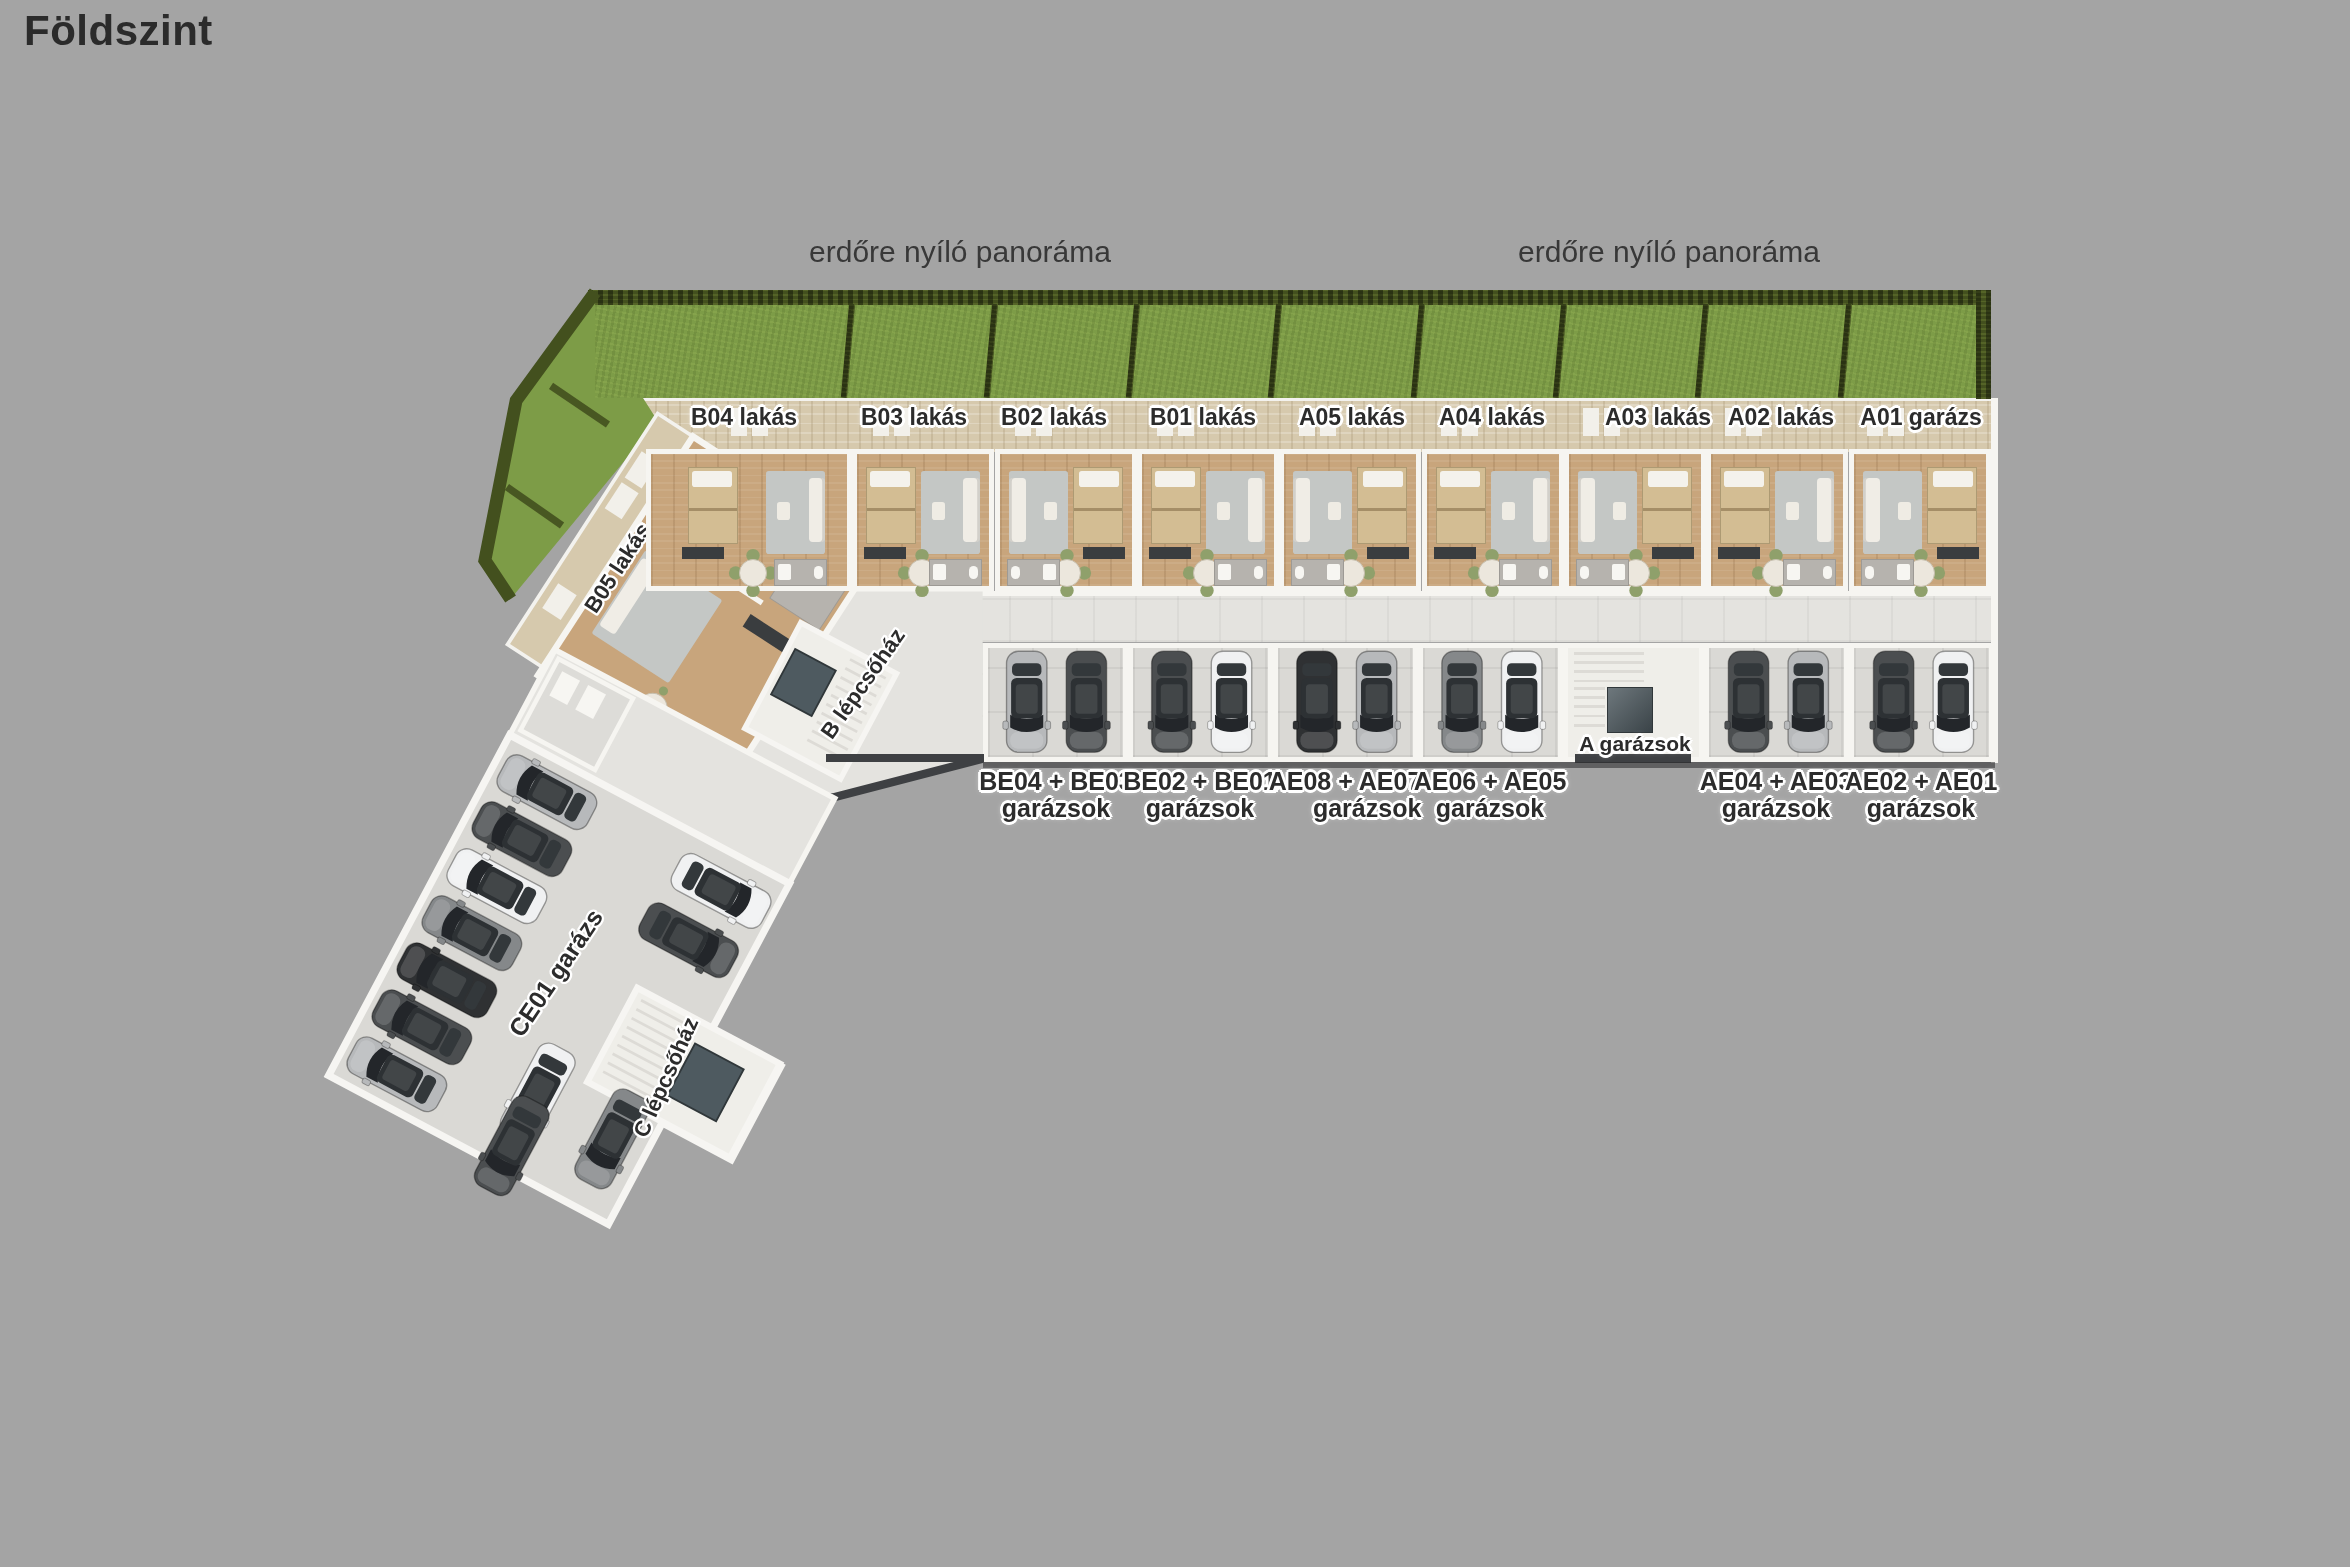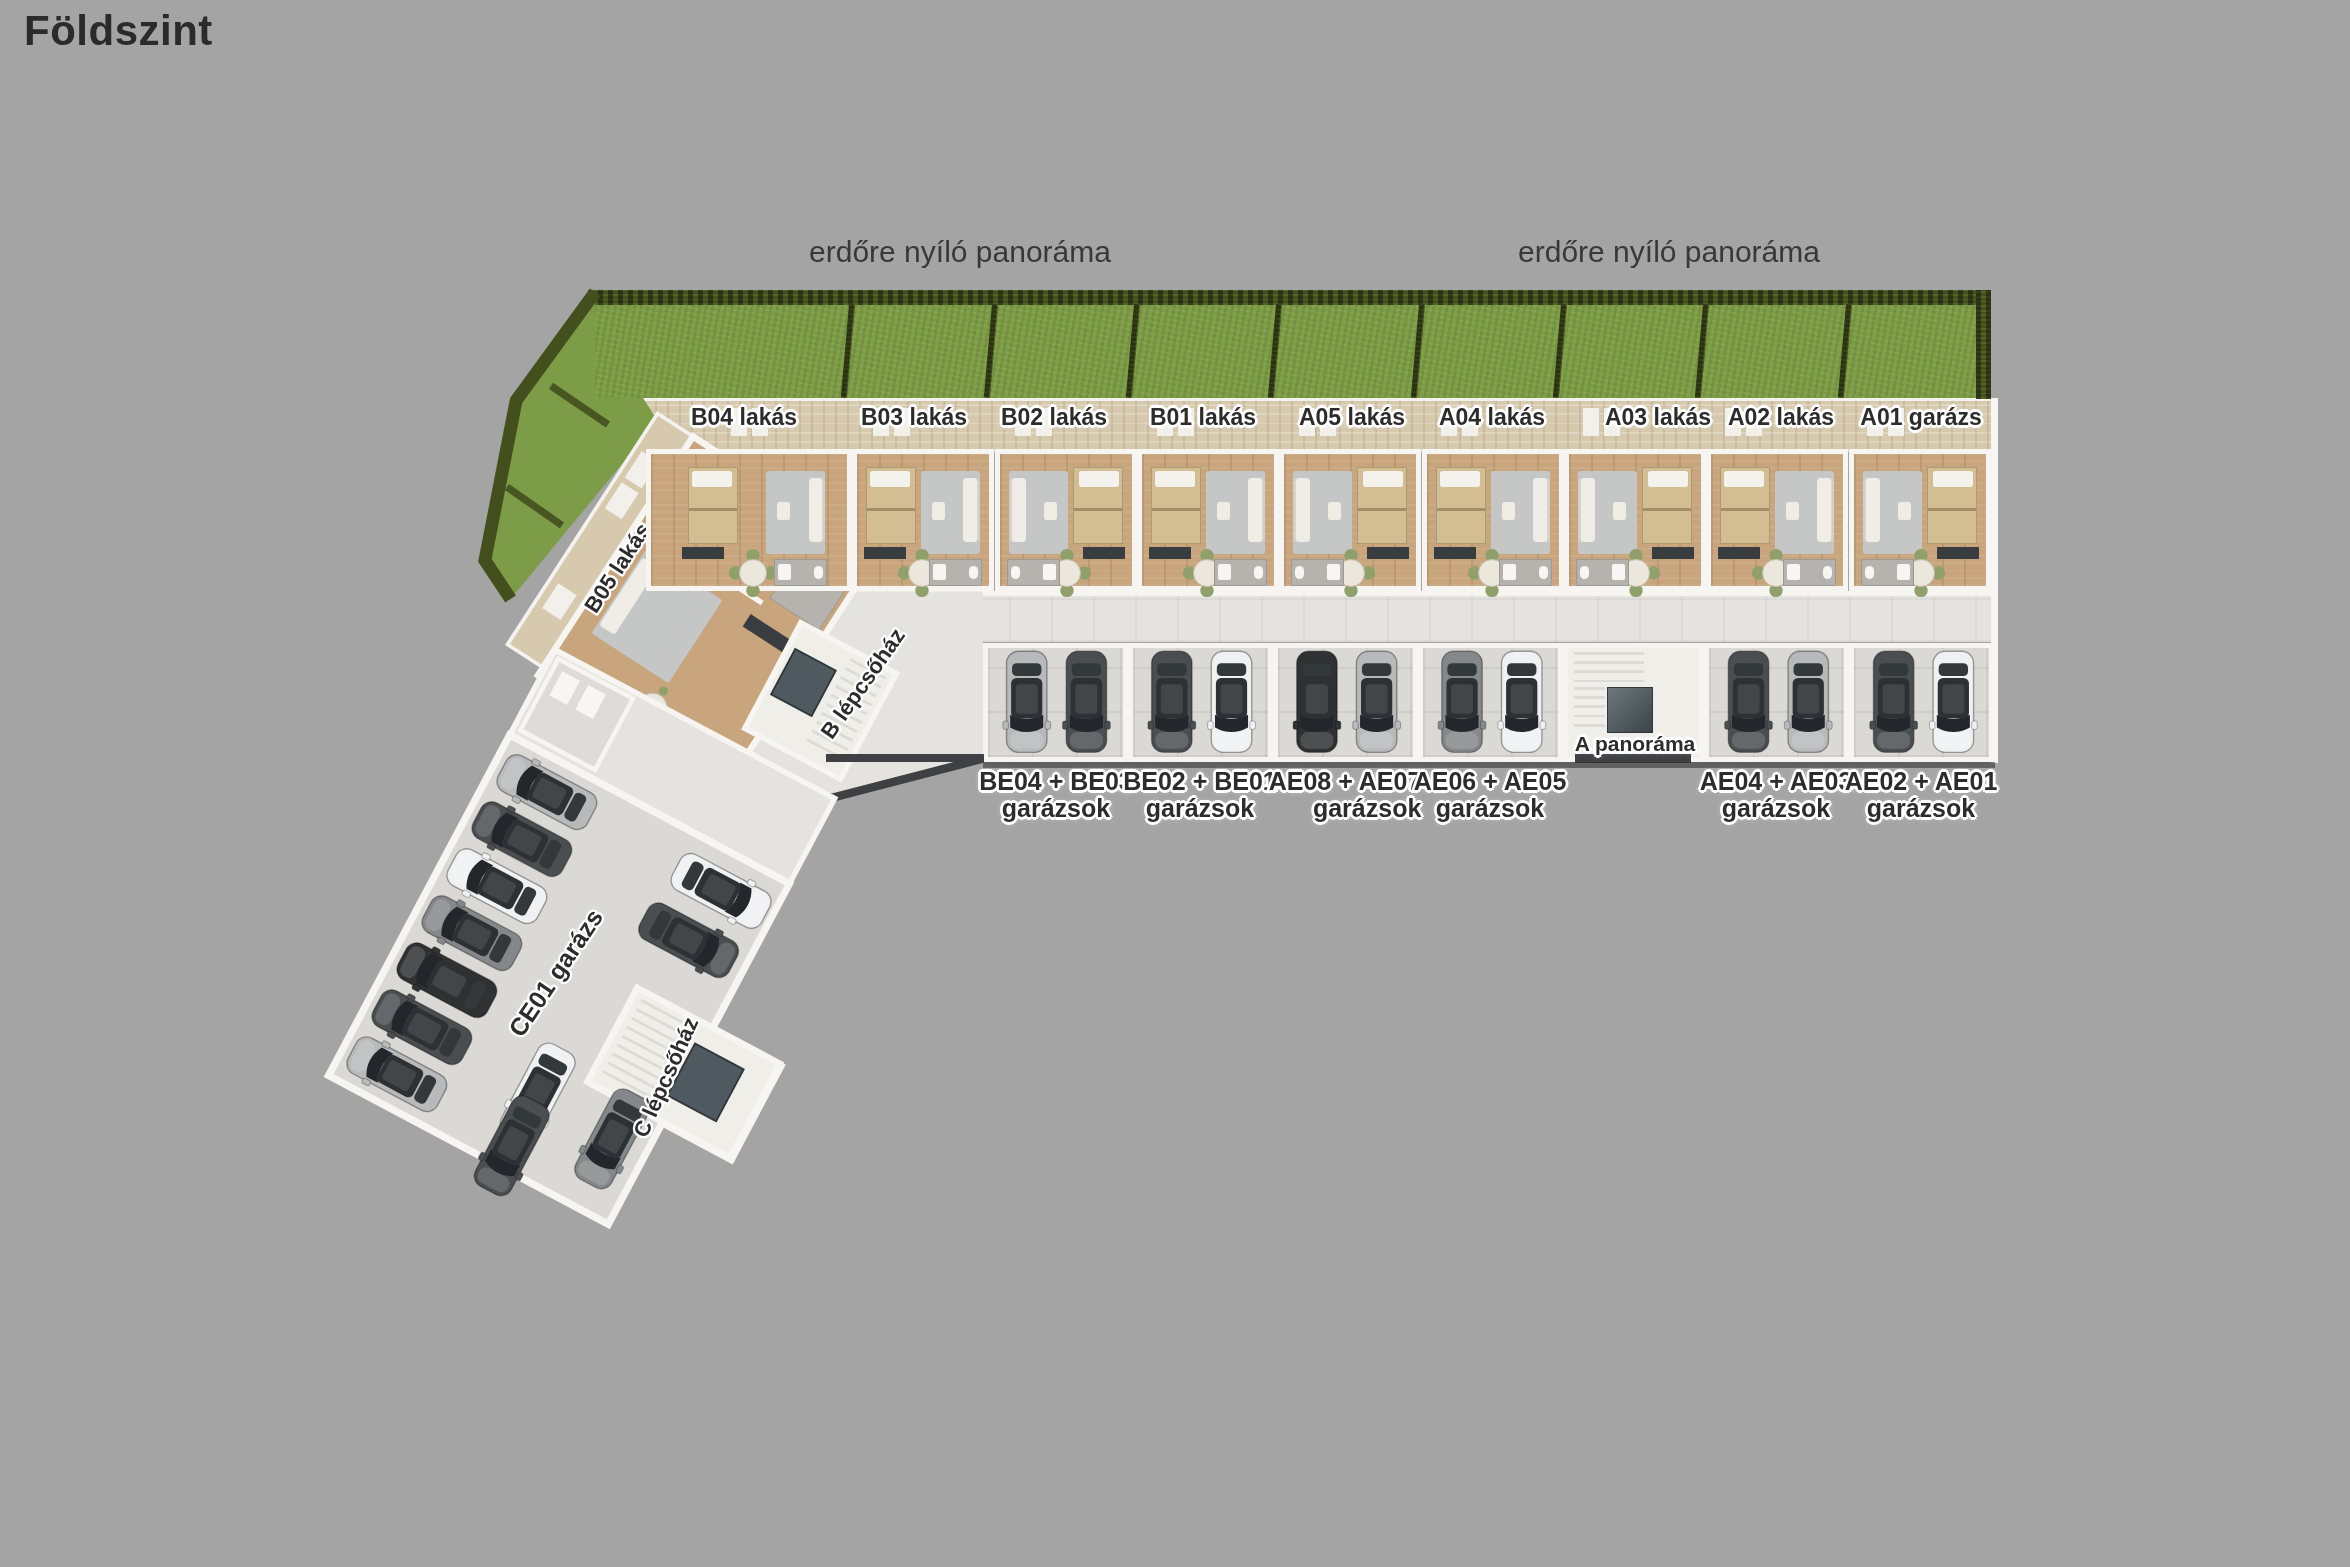--- a/index.html
+++ b/index.html
@@ -292,21 +292,21 @@
   <div class="abs gfloor gbox" style="left:1418px;"></div>
   <div class="abs gfloor gbox" style="left:1704px;"></div>
   <div class="abs gfloor gbox" style="left:1849px;"></div>
 
   <div class="abs astair">
     <div class="treadsA"></div>
     <div class="treadsB"></div>
     <div class="lift"></div>
     <div class="entry-dark"></div>
   </div>
-  <div class="abs halo astair-label" style="left:1635px;top:732px;">A panoráma</div>
+  <div class="abs halo astair-label" style="left:1635px;top:732px;">A garázsok</div>
 
   <div class="abs wall-right"></div>
   <div class="abs shadow-bottom"></div>
   <div class="abs dark-wall-drive"></div>
 
   <div class="abs halo glabel" style="left:1056px;">
     <div>BE04 + BE03</div>
       <div>garázsok</div>
     </div>
   <div class="abs halo glabel" style="left:1200px;">

